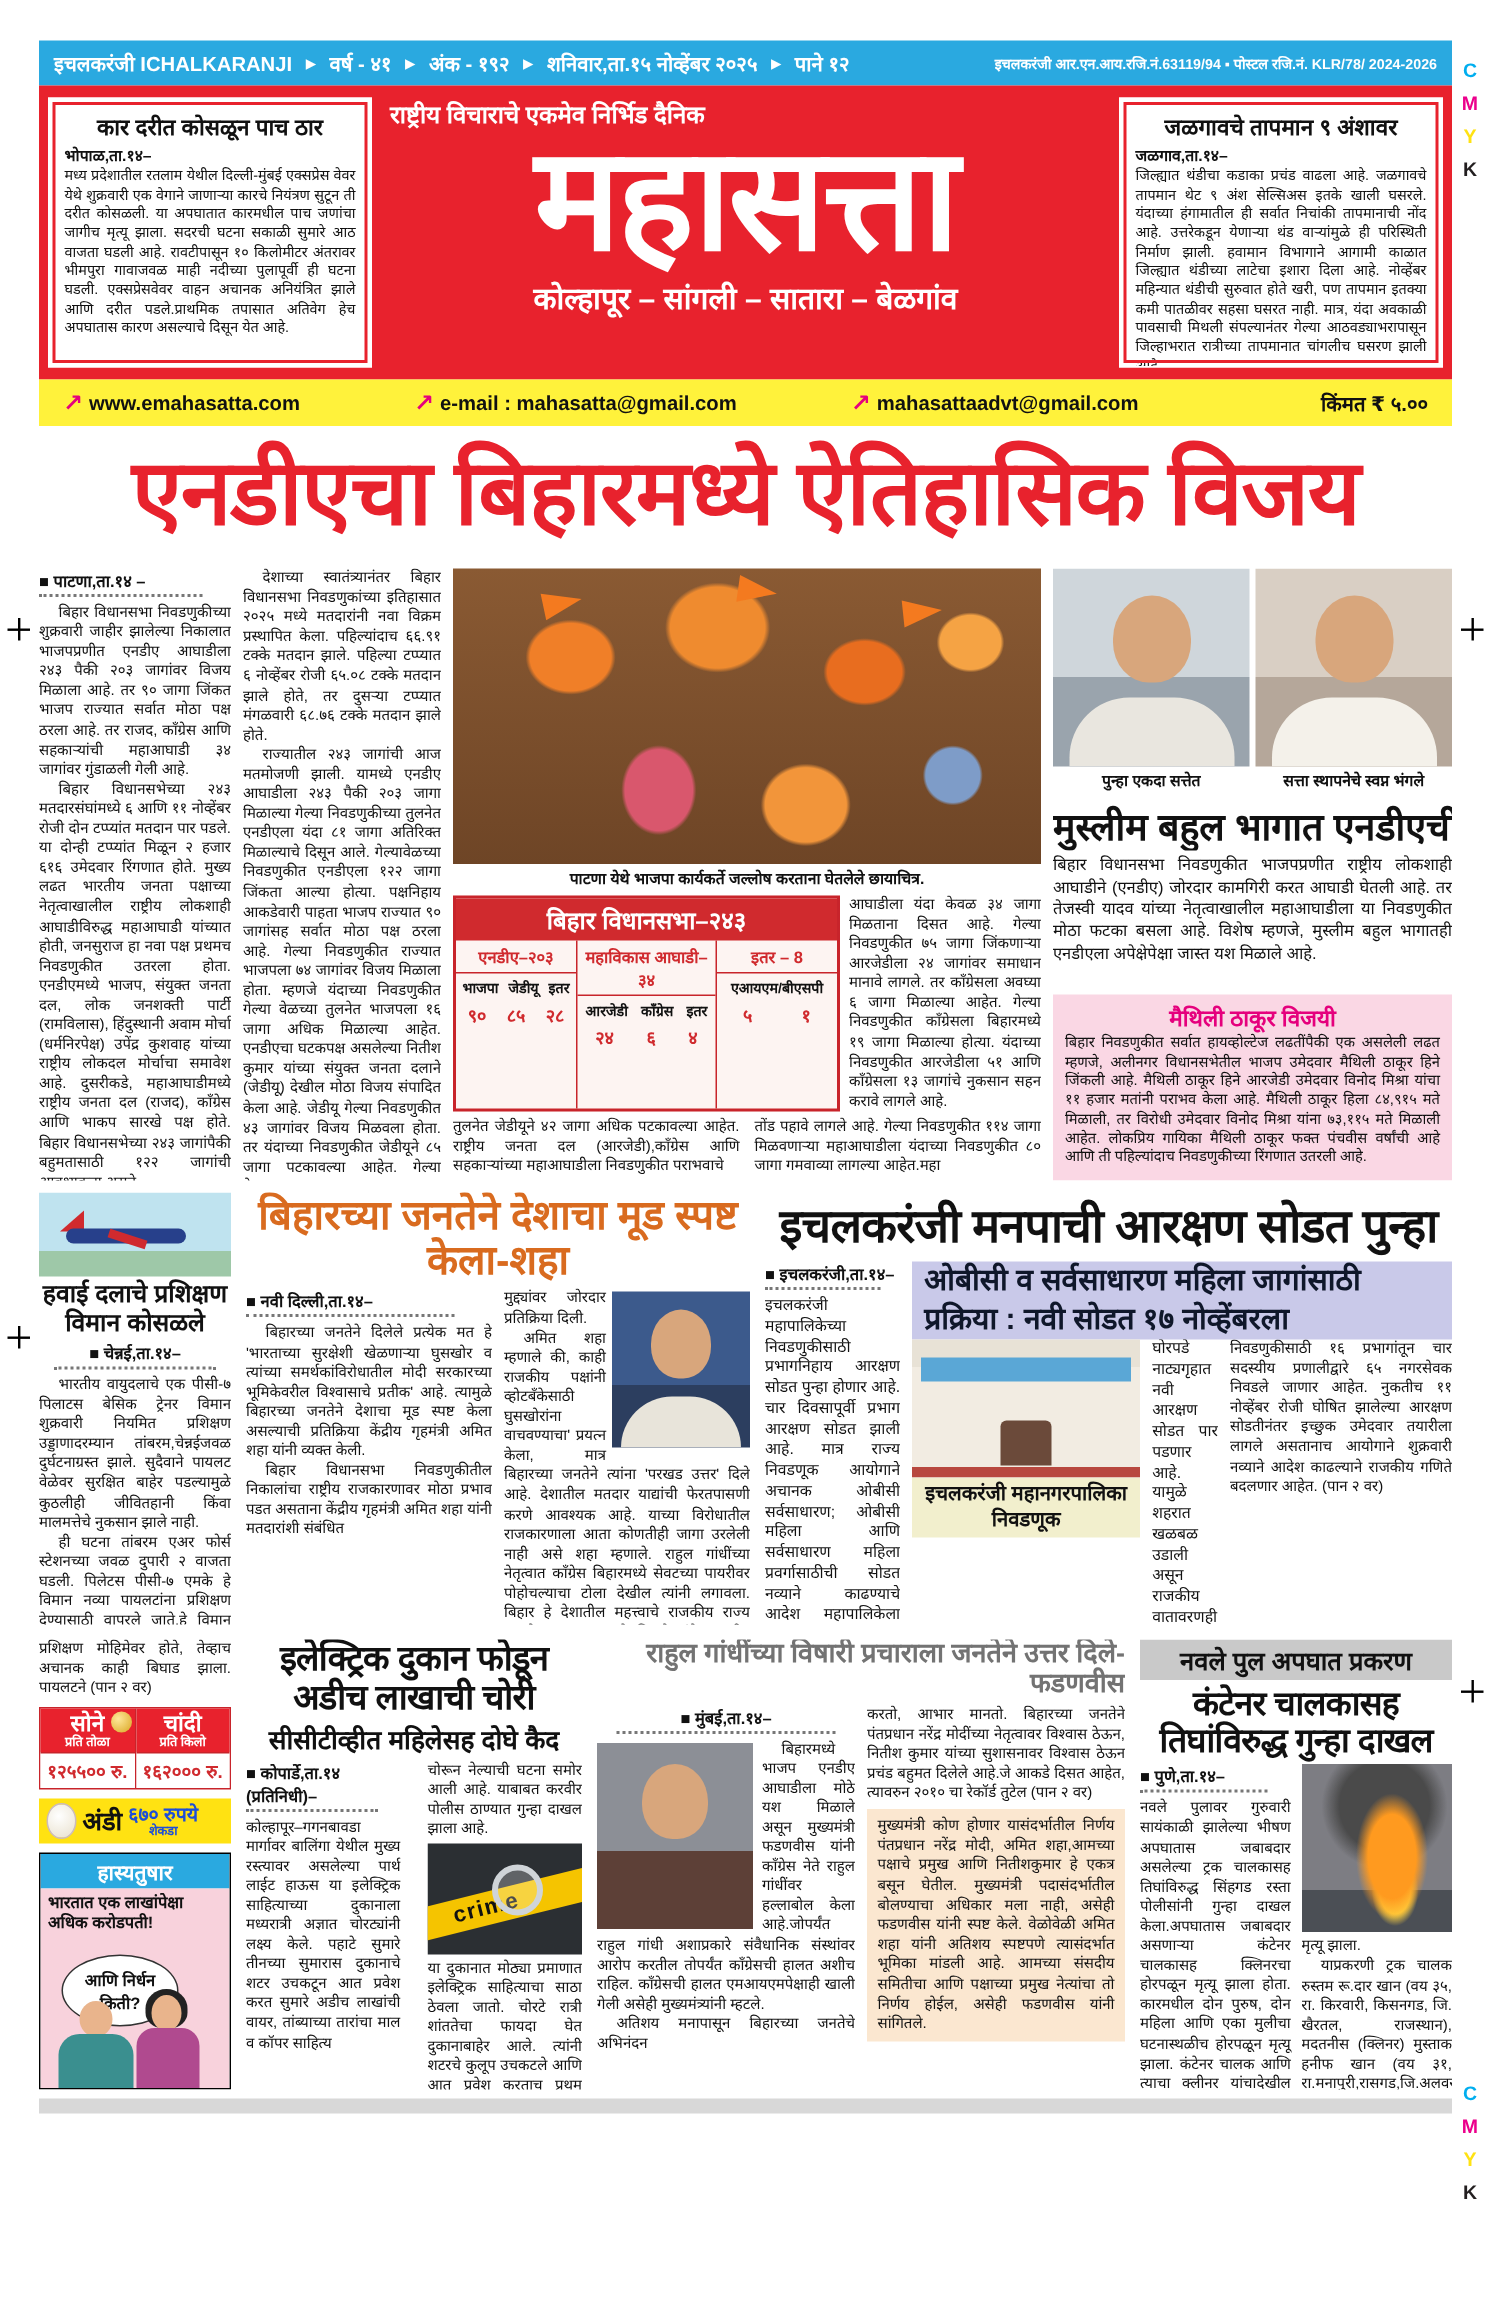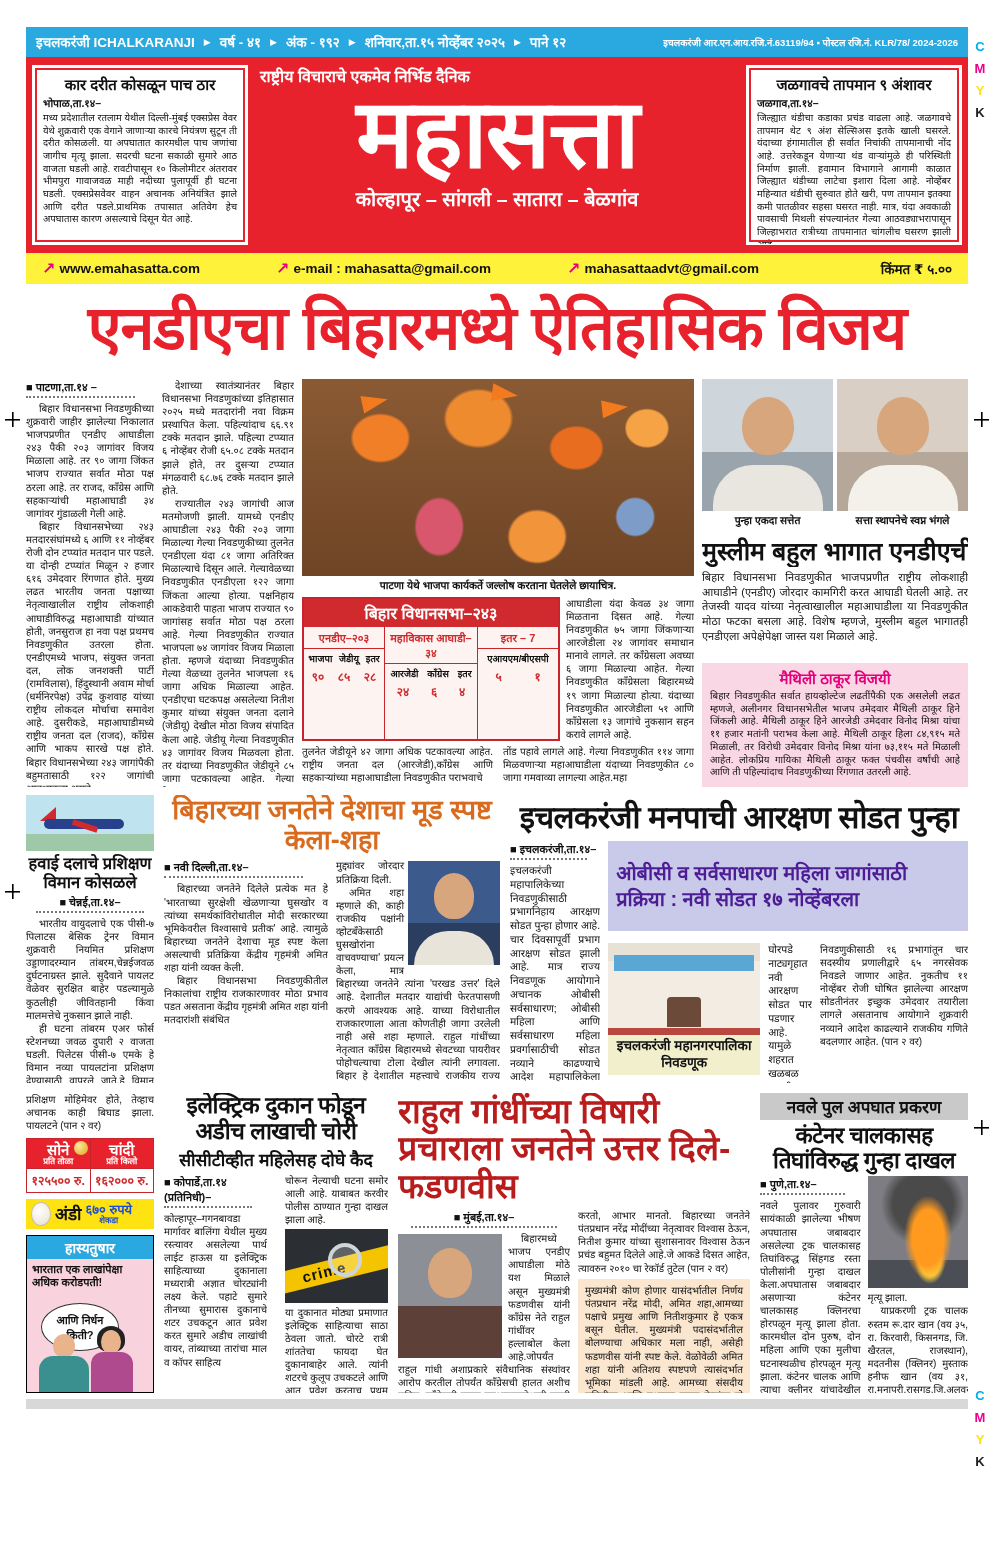--- a/index.html
+++ b/index.html
@@ -104,21 +104,21 @@
   .shah-cols{display:flex;gap:8px;}
   .shah-cols .col{flex:1;overflow:hidden;}
   .ph-shah{float:right;width:92px;height:104px;margin:2px 0 2px 4px;background:linear-gradient(180deg,#3c5a8c 0 60%,#2c3e5f 60%);position:relative;}
   .ph-shah .head{width:40px;height:46px;top:12px;}
   .ph-shah .shoulders{width:80px;height:34px;background:#e8e4da;}
   .mb-manpa{flex:1;overflow:hidden;}
   .manpa-title{font-size:31px;font-weight:900;text-align:center;letter-spacing:-0.5px;margin-bottom:4px;white-space:nowrap;overflow:hidden;}
   .manpa-grid{display:flex;gap:8px;}
   .manpa-c1{width:118px;overflow:hidden;}
   .manpa-right{flex:1;display:flex;flex-direction:column;}
-  .subheadbox{background:#c9c9e9;color:#4c1d95;font-weight:900;font-size:20px;line-height:1.3;padding:19px 8px;margin-bottom:12px;}
+  .subheadbox{background:#c9c9e9;color:#0f172a;font-weight:900;font-size:20px;line-height:1.3;padding:0 8px;margin-bottom:0;}
   .manpa-row{display:flex;gap:8px;flex:1;}
   .manpa-photo{width:152px;display:flex;flex-direction:column;}
   .ph-building{height:92px;background:linear-gradient(180deg,#e8e2d6 0 20%,#f2ece2 20%);position:relative;}
   .bld-band{position:absolute;left:6px;right:6px;top:12px;height:16px;background:#5aa7d6;}
   .bld-door{position:absolute;left:50%;transform:translateX(-50%);bottom:8px;width:34px;height:30px;background:#6b4a3a;border-radius:4px 4px 0 0;}
   .bld-steps{position:absolute;left:0;right:0;bottom:0;height:7px;background:#b8483f;}
   .bld-caption{background:#f2efcd;font-weight:900;font-size:13.5px;text-align:center;padding:3px 2px;line-height:1.25;}
   .manpa-c2{flex:1;overflow:hidden;}
   .manpa-c3{width:148px;overflow:hidden;}
 
@@ -154,21 +154,21 @@
   .theft-title{font-size:23px;font-weight:900;text-align:center;line-height:1.12;letter-spacing:-0.5px;}
   .theft-sub{font-size:17.5px;font-weight:900;text-align:center;margin:2px 0 3px;}
   .theft-cols{display:flex;gap:18px;}
   .theft-cols .col{flex:1;overflow:hidden;}
   .ph-crime{width:100%;height:74px;background:#2b2f33;position:relative;margin:3px 0;overflow:hidden;}
   .tape{position:absolute;left:-12px;top:26px;width:150%;height:22px;background:#f5c400;transform:rotate(-14deg);
         color:#111;font-weight:900;font-size:15px;letter-spacing:1px;padding-left:28px;line-height:22px;}
   .lens{position:absolute;right:26px;top:14px;width:34px;height:34px;border-radius:50%;border:4px solid #cfd4d8;background:rgba(255,255,255,.25);}
 
   .bb-fad{width:352px;overflow:hidden;}
-  .fad-title{color:#b91c1c;font-size:34px;font-weight:900;text-align:left;line-height:1.1;margin-bottom:4px;}
+  .fad-title{color:#737373;font-size:18px;font-weight:900;text-align:right;line-height:1.1;margin-bottom:4px;}
   .fad-cols{display:flex;gap:8px;}
   .fad-cols .col{flex:1;overflow:hidden;}
   .ph-fad{float:left;width:104px;height:124px;margin:2px 6px 2px 0;background:linear-gradient(180deg,#8c8f96 0 58%,#5d4037 58%);position:relative;}
   .ph-fad .head{width:44px;height:50px;top:14px;}
   .peachbox{background:#fbe7d0;padding:5px 7px;font-size:10px;line-height:1.32;text-align:justify;margin-top:4px;}
 
   .bb-nav{flex:1;overflow:hidden;}
   .nav-kick{background:#c9c9c9;font-size:17px;font-weight:900;text-align:center;padding:2px 0;margin-bottom:3px;}
   .nav-title{font-size:22.5px;font-weight:900;text-align:center;line-height:1.12;letter-spacing:-0.5px;margin-bottom:3px;}
   .nav-cols{display:flex;gap:7px;}
@@ -311,21 +311,21 @@
                   <span>काँग्रेस</span>
                   <span>इतर</span>
                 </div>
                 <div class="vt-vals">
                   <span>२४</span>
                   <span>६</span>
                   <span>४</span>
                 </div>
               </div>
               <div class="vt-g">
-                <div class="vt-name">इतर – 7</div>
+                <div class="vt-name">इतर – 8</div>
                 <div class="vt-cols">
                   <span>एआयएम/बीएसपी</span>
                 </div>
                 <div class="vt-vals">
                   <span>५</span>
                   <span>१</span>
                 </div>
               </div>
             </div>
           </div>

